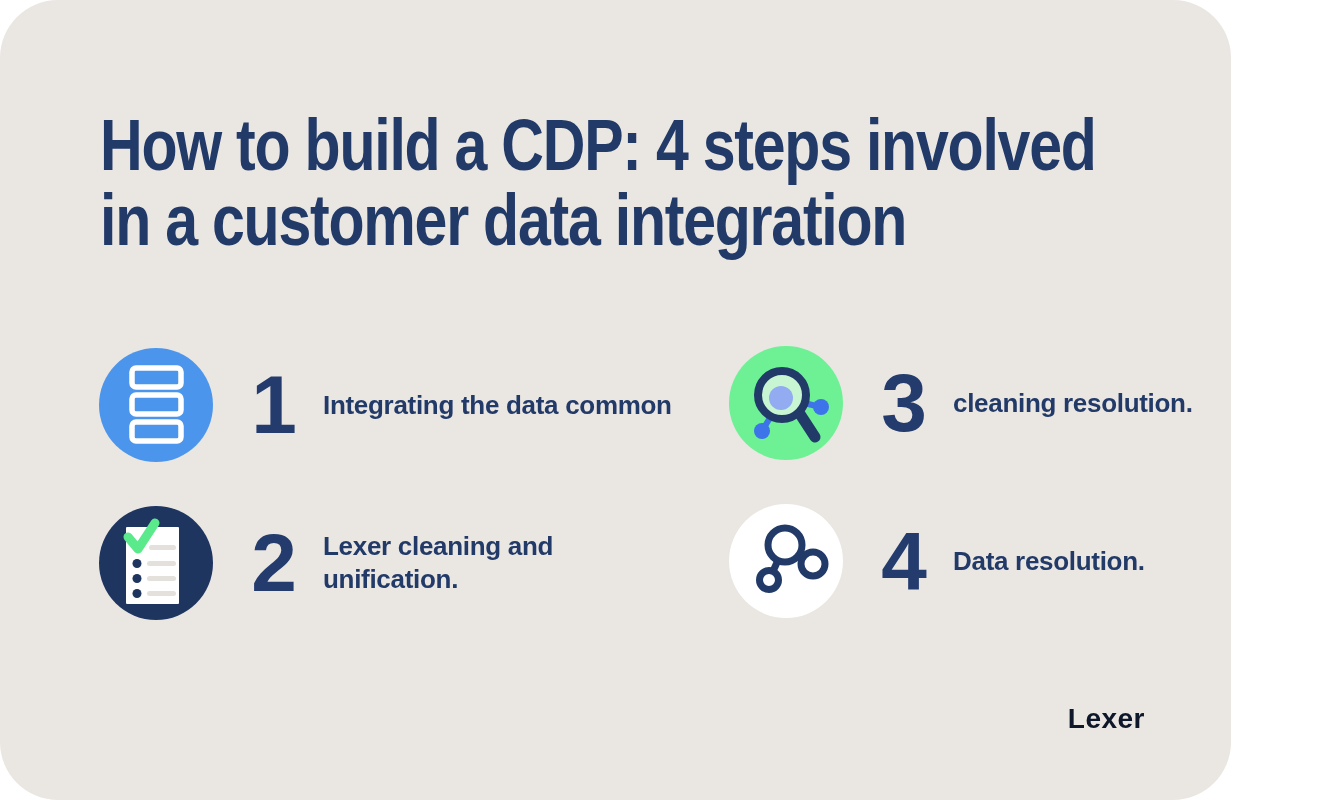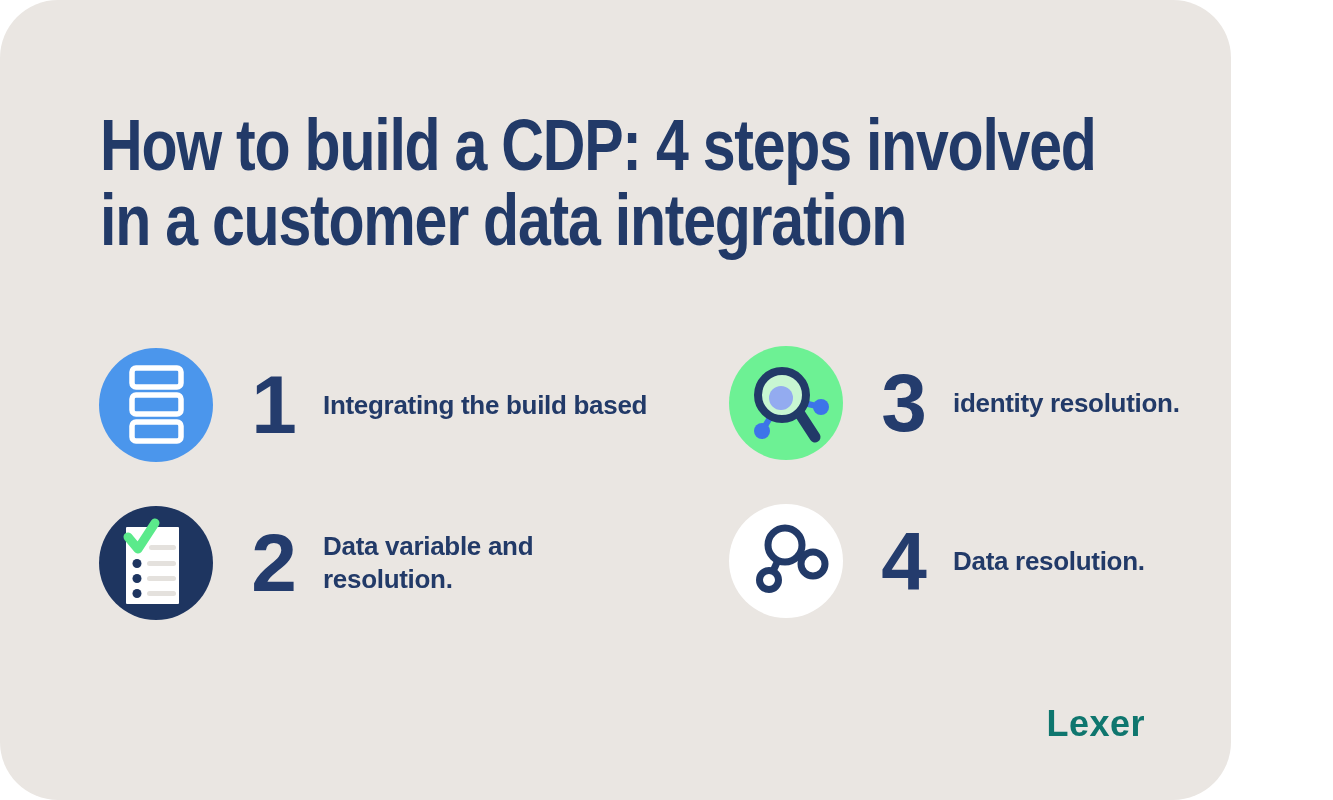--- a/index.html
+++ b/index.html
@@ -54,22 +54,22 @@
     color: #223A68;
     font-size: 26px;
     font-weight: 700;
     line-height: 33px;
     letter-spacing: -0.3px;
     white-space: nowrap;
   }
   .logo {
     position: absolute;
     right: 86px; top: 703px;
-    color: #0f766e;
-    font-size: 36px;
+    color: #0f172a;
+    font-size: 28px;
     font-weight: 700;
     letter-spacing: 0.5px;
   }
 </style>
 </head>
 <body>
 
 <div class="stage">
   <div class="card">
 
@@ -84,21 +84,21 @@
           <circle cx="57" cy="57" r="57" fill="#4B96EC"></circle>
           <g fill="none" stroke="#ffffff" stroke-width="5.5">
             <rect x="33" y="20" width="49" height="19" rx="4"></rect>
             <rect x="33" y="47" width="49" height="19" rx="4"></rect>
             <rect x="33" y="74" width="49" height="19" rx="4"></rect>
           </g>
         </svg>
       </div>
       <div class="step-num">1</div>
       <div class="step-text">
-        <div>Integrating the build based</div>
+        <div>Integrating the data common</div>
       </div>
     </div>
 
     <div class="step step-2">
       <div class="icon-wrap">
         <svg viewBox="0 0 114 114">
           <circle cx="57" cy="57" r="57" fill="#1E3560"></circle>
           <rect x="27" y="21" width="53" height="77" rx="1" fill="#ffffff"></rect>
           <g fill="#E4E1DD">
             <rect x="50" y="39" width="27" height="5" rx="2.5"></rect>
@@ -109,43 +109,43 @@
           <g fill="#1E3560">
             <circle cx="38" cy="57.5" r="4.5"></circle>
             <circle cx="38" cy="72.5" r="4.5"></circle>
             <circle cx="38" cy="87.5" r="4.5"></circle>
           </g>
           <path d="M29,31 L39,43 L56,17" fill="none" stroke="#5BEA8B" stroke-width="9" stroke-linecap="round" stroke-linejoin="round"></path>
         </svg>
       </div>
       <div class="step-num">2</div>
       <div class="step-text">
-        <div>Data variable and</div>
-        <div>resolution.</div>
+        <div>Lexer cleaning and</div>
+        <div>unification.</div>
       </div>
     </div>
 
     <div class="step step-3">
       <div class="icon-wrap">
         <svg viewBox="0 0 114 114">
           <circle cx="57" cy="57" r="57" fill="#6DF194"></circle>
           <g stroke="#3D74E9" stroke-width="6" fill="none">
             <path d="M53,52 L33,85"></path>
             <path d="M53,52 L92,61"></path>
           </g>
           <circle cx="33" cy="85" r="8" fill="#3D74E9"></circle>
           <circle cx="92" cy="61" r="8" fill="#3D74E9"></circle>
           <circle cx="53" cy="49" r="24" fill="#C8F6D2" stroke="#223A68" stroke-width="8"></circle>
           <circle cx="52" cy="52" r="12" fill="#93ABF0"></circle>
           <path d="M71,68 L86,91" stroke="#223A68" stroke-width="11" stroke-linecap="round"></path>
         </svg>
       </div>
       <div class="step-num">3</div>
       <div class="step-text">
-        <div>identity resolution.</div>
+        <div>cleaning resolution.</div>
       </div>
     </div>
 
     <div class="step step-4">
       <div class="icon-wrap">
         <svg viewBox="0 0 114 114">
           <circle cx="57" cy="57" r="57" fill="#ffffff"></circle>
           <g stroke="#223A68" stroke-width="7" fill="none">
             <path d="M56,41 L84,60"></path>
             <path d="M56,41 L40,76"></path>

